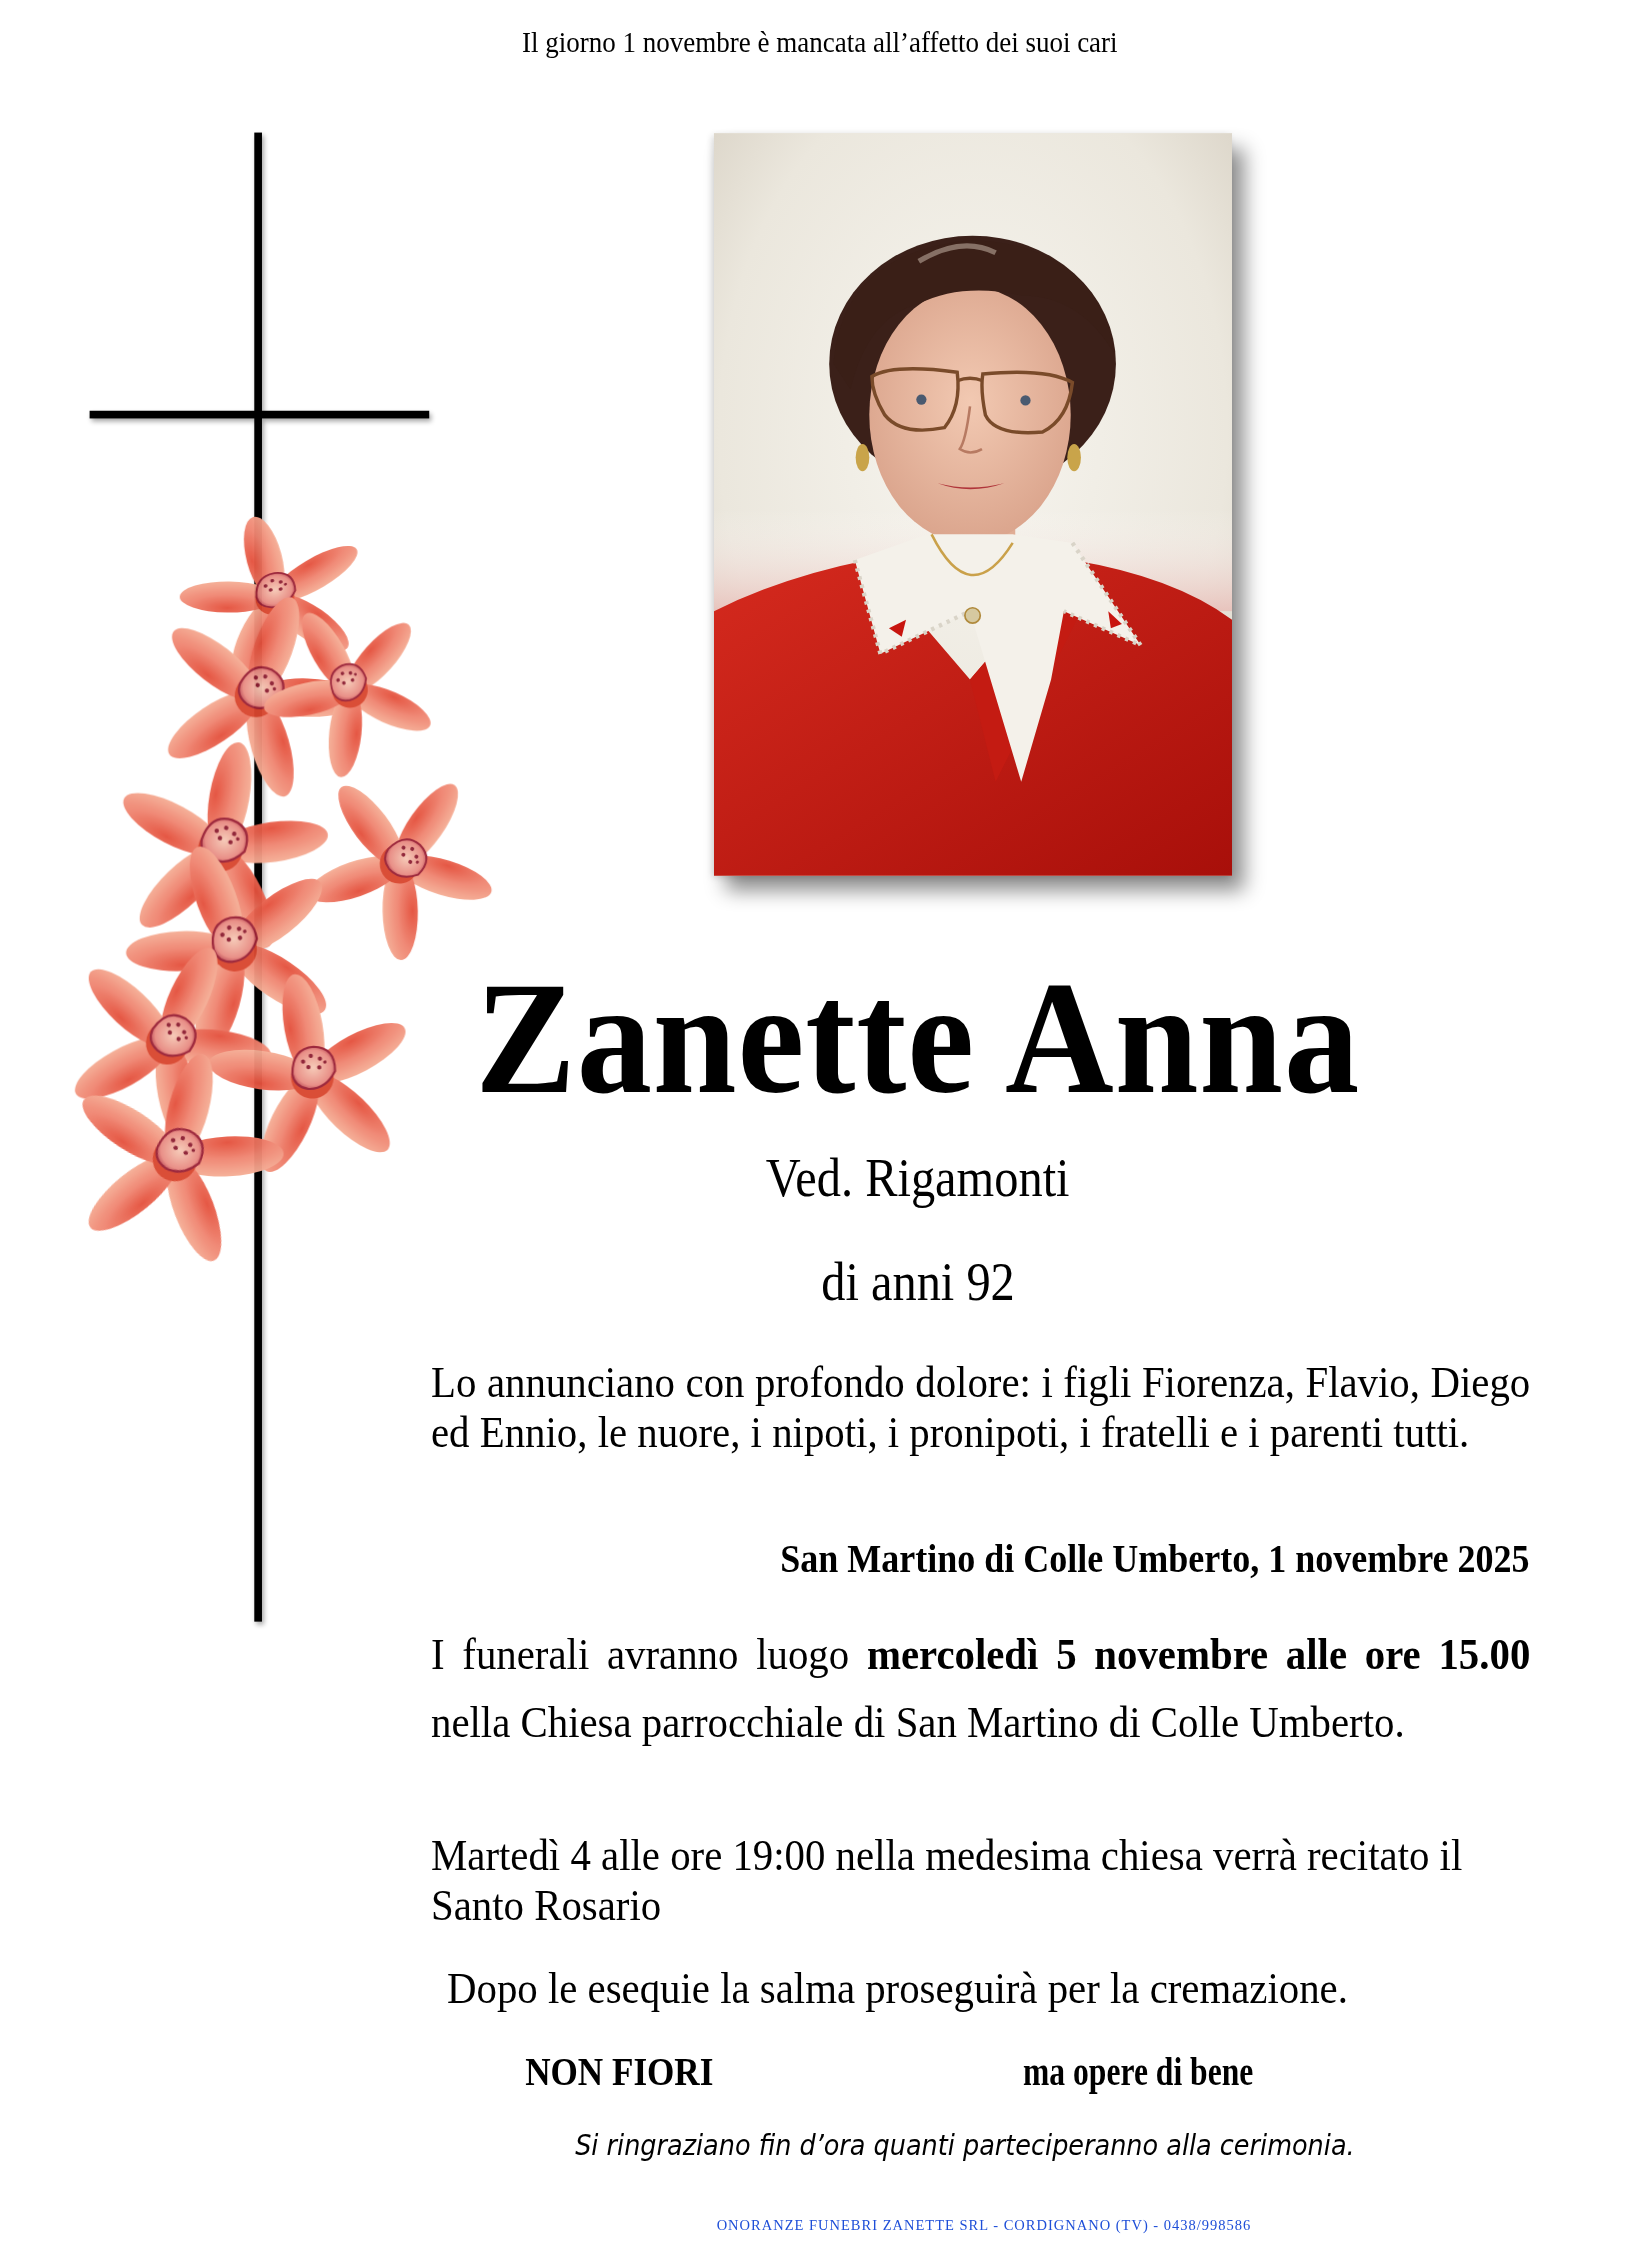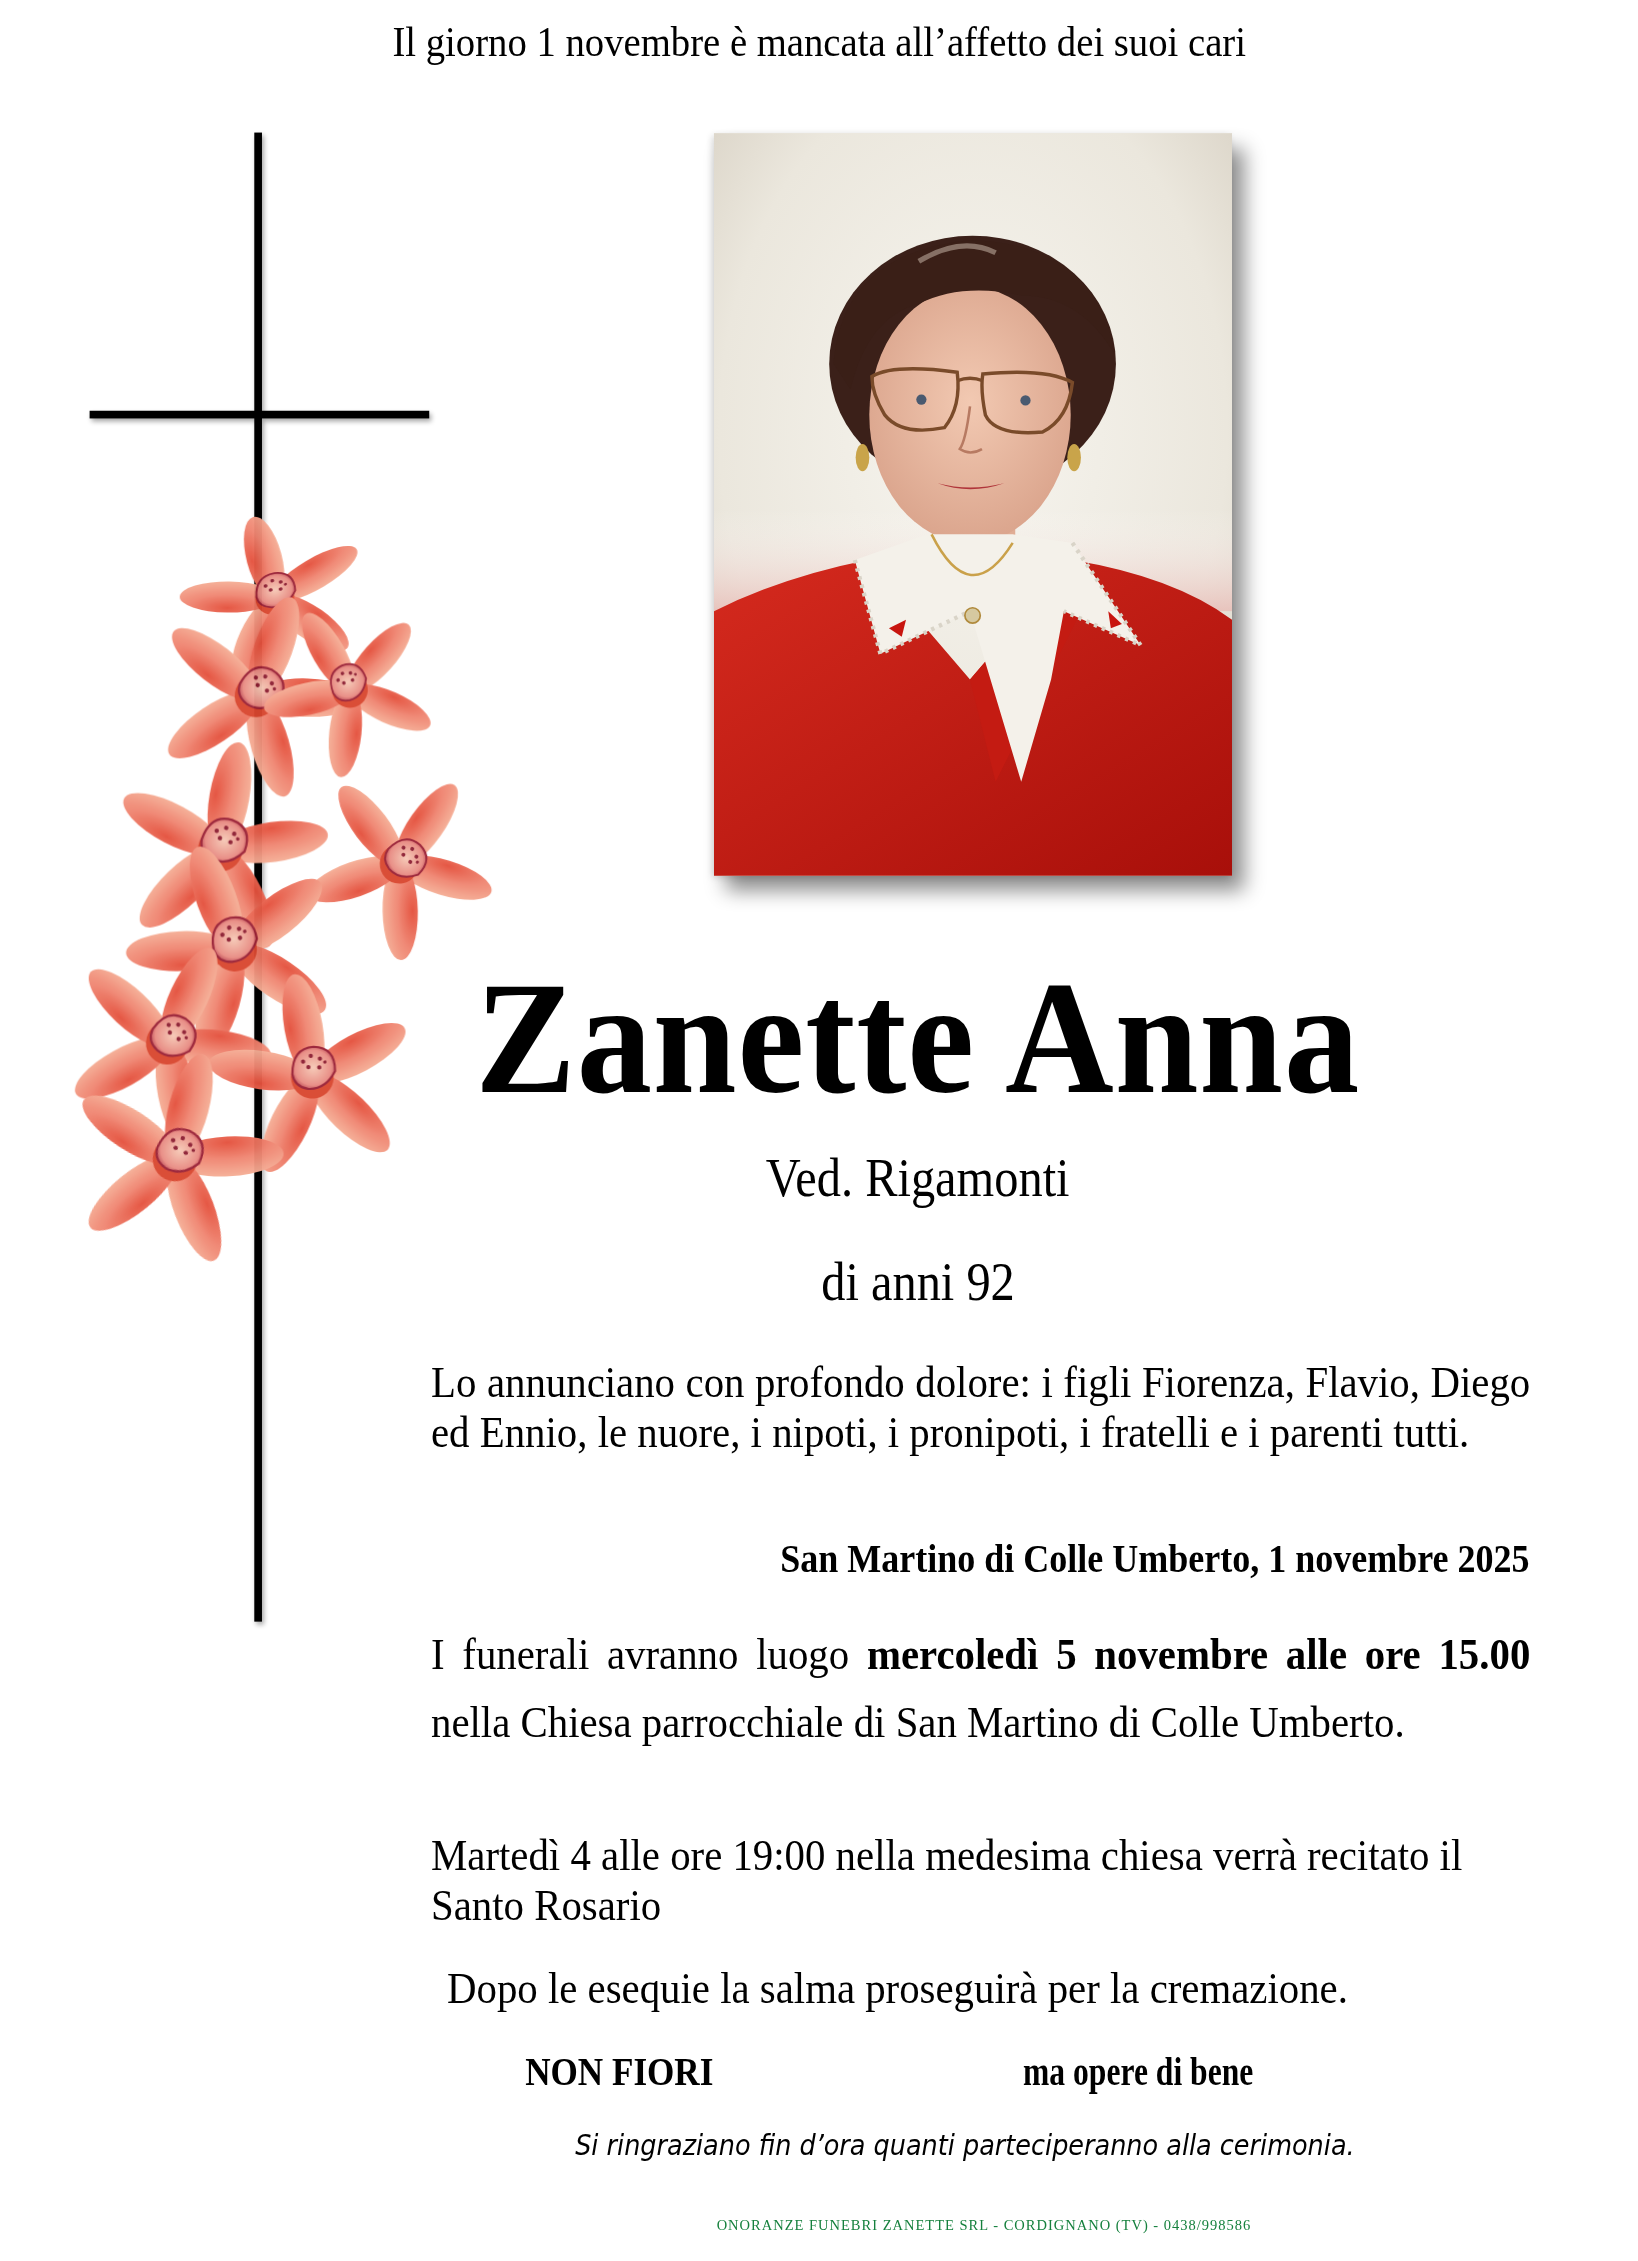--- a/index.html
+++ b/index.html
@@ -1,19 +1,19 @@
 <!DOCTYPE html>
 <html style="font-size:13.7px"><head>
 <meta charset="utf-8">
 <style>
   html, body { margin: 0; padding: 0; background: #ffffff; }
   body { width: 1639px; height: 2261px; position: relative; overflow: hidden; font-family: "Liberation Serif", serif; color: #000; }
   .abs { position: absolute; }
 
-  #top-line { left: 0; width: 1639px; top: 13.7px; text-align: center; font-size: 43px; line-height: 55px; }
+  #top-line { left: 0; width: 1639px; top: 13.7px; text-align: center; font-size: 30px; line-height: 55px; }
   #top-line span { display: inline-block; transform: scaleX(0.9); }
 
   #cross-art { left: 0; top: 0; }
 
   #photo-frame { left: 714px; top: 133px; width: 518px; height: 743px; overflow: hidden;
      box-shadow: 12px 15.4px 19px rgba(0,0,0,0.45), -1.7px 1.7px 6.8px rgba(0,0,0,0.15); background: #ece9e1; }
 
   #name { left: 0; width: 1639px; top: 952px; text-align: center; font-weight: bold; font-size: 162px; line-height: 171px; letter-spacing: 0.9px; }
   #name span { display: inline-block; transform: scaleX(0.93); margin-left: 196px; }
 
@@ -30,21 +30,21 @@
   #funeral { top: 1620px; line-height: 68px; }
   #rosary { top: 1818px; margin-top: 12px; }
   #cremation { top: 1963px; margin-left: 16px; }
 
   #no-flowers { left: 0; width: 1462px; top: 2047px; text-align: center; font-size: 39px; line-height: 50px; font-weight: bold; }
   #no-flowers span { display: inline-block; transform: scaleX(0.9); margin-left: 330px; }
 
   #thanks { left: 0; width: 1601px; top: 2126px; text-align: center; font-family: "DejaVu Sans", sans-serif; font-style: italic; font-size: 29px; line-height: 39px; }
   #thanks span { display: inline-block; transform: scaleX(0.88); margin-left: 329px; }
 
-  #footer { left: 0; width: 1639px; top: 2213px; text-align: center; font-family: "Liberation Serif", serif; font-size: 14.5px; line-height: 24px; letter-spacing: 1px; color: #15803d; text-transform: uppercase; }
+  #footer { left: 0; width: 1639px; top: 2213px; text-align: center; font-family: "Liberation Serif", serif; font-size: 14.5px; line-height: 24px; letter-spacing: 1px; color: #1d4ed8; text-transform: uppercase; }
   #footer span { margin-left: 329px; display: inline-block; }
 </style>
 </head>
 <body>
 
 <svg id="cross-art" class="abs" width="512" height="1639" viewBox="0 0 600 1920">
   <defs>
     <filter id="sh" x="-20%" y="-20%" width="140%" height="140%">
       <feGaussianBlur in="SourceAlpha" stdDeviation="3"></feGaussianBlur>
       <feOffset dx="2" dy="4" result="o"></feOffset>

